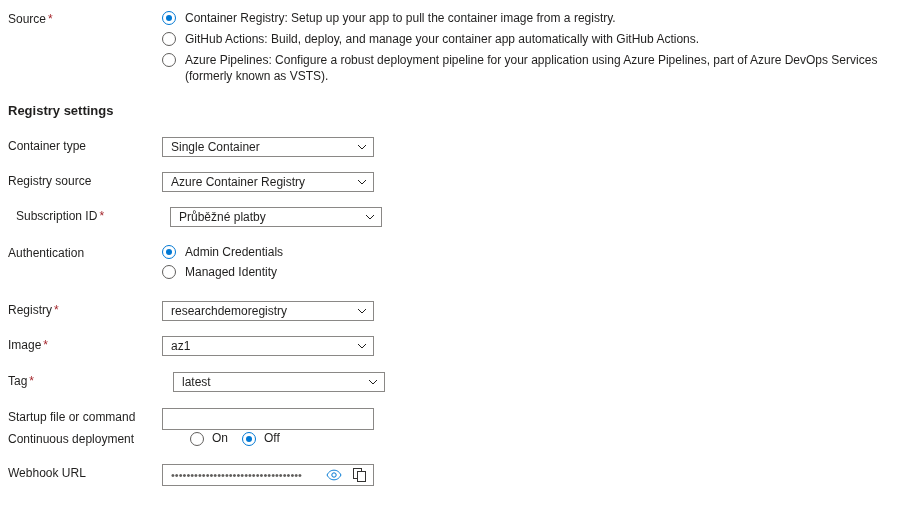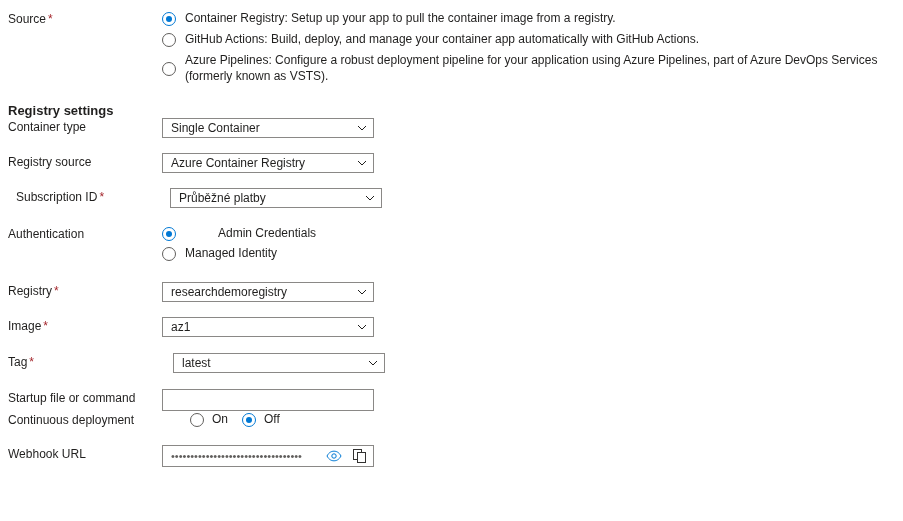--- a/index.html
+++ b/index.html
@@ -42,21 +42,21 @@
     margin-left: 2px;
     font-size: 12px;
   }
   .ctl {
     flex: 1 1 auto;
   }
 
   
   .radio-line {
     display: flex;
-    align-items: center;
+    align-items: flex-start;
     margin-bottom: 5px;
   }
   .radio {
     width: 14px;
     height: 14px;
     border: 1px solid #605e5c;
     border-radius: 50%;
     box-sizing: border-box;
     background: #ffffff;
     flex: 0 0 14px;
@@ -195,21 +195,21 @@
       <div class="radio-line">
         <span class="radio"></span>
         <span class="radio-text">Azure Pipelines: Configure a robust deployment pipeline for your application using Azure Pipelines, part of Azure DevOps Services (formerly known as VSTS).</span>
       </div>
 
     </div>
   </div>
 
   <div class="section-title" style="margin-top:14px;">Registry settings</div>
 
-  <div class="row" style="">
+  <div class="row" style="margin-top:19px;">
     <div class="lbl">Container type</div>
     <div class="ctl">
       <div class="dropdown">
         <span>Single Container</span>
         <svg class="chev" viewBox="0 0 10 10">
             <path d="M1 3 L5 7 L9 3" fill="none" stroke="#201f1e" stroke-width="1"></path>
           </svg>
       </div>
     </div>
   </div>
@@ -236,21 +236,21 @@
         <svg class="chev" viewBox="0 0 10 10">
             <path d="M1 3 L5 7 L9 3" fill="none" stroke="#201f1e" stroke-width="1"></path>
           </svg>
       </div>
     </div>
   </div>
 
   <div class="row" style="margin-top:17px;">
     <div class="lbl">Authentication</div>
     <div class="ctl">
-      <div class="radio-line" style="margin-bottom:4px;gap:33px;">
+      <div class="radio-line" style="margin-bottom:4px;">
         <span class="radio checked"></span>
         <span class="radio-text">Admin Credentials</span>
       </div>
       <div class="radio-line">
         <span class="radio"></span>
         <span class="radio-text">Managed Identity</span>
       </div>
     </div>
   </div>
 

